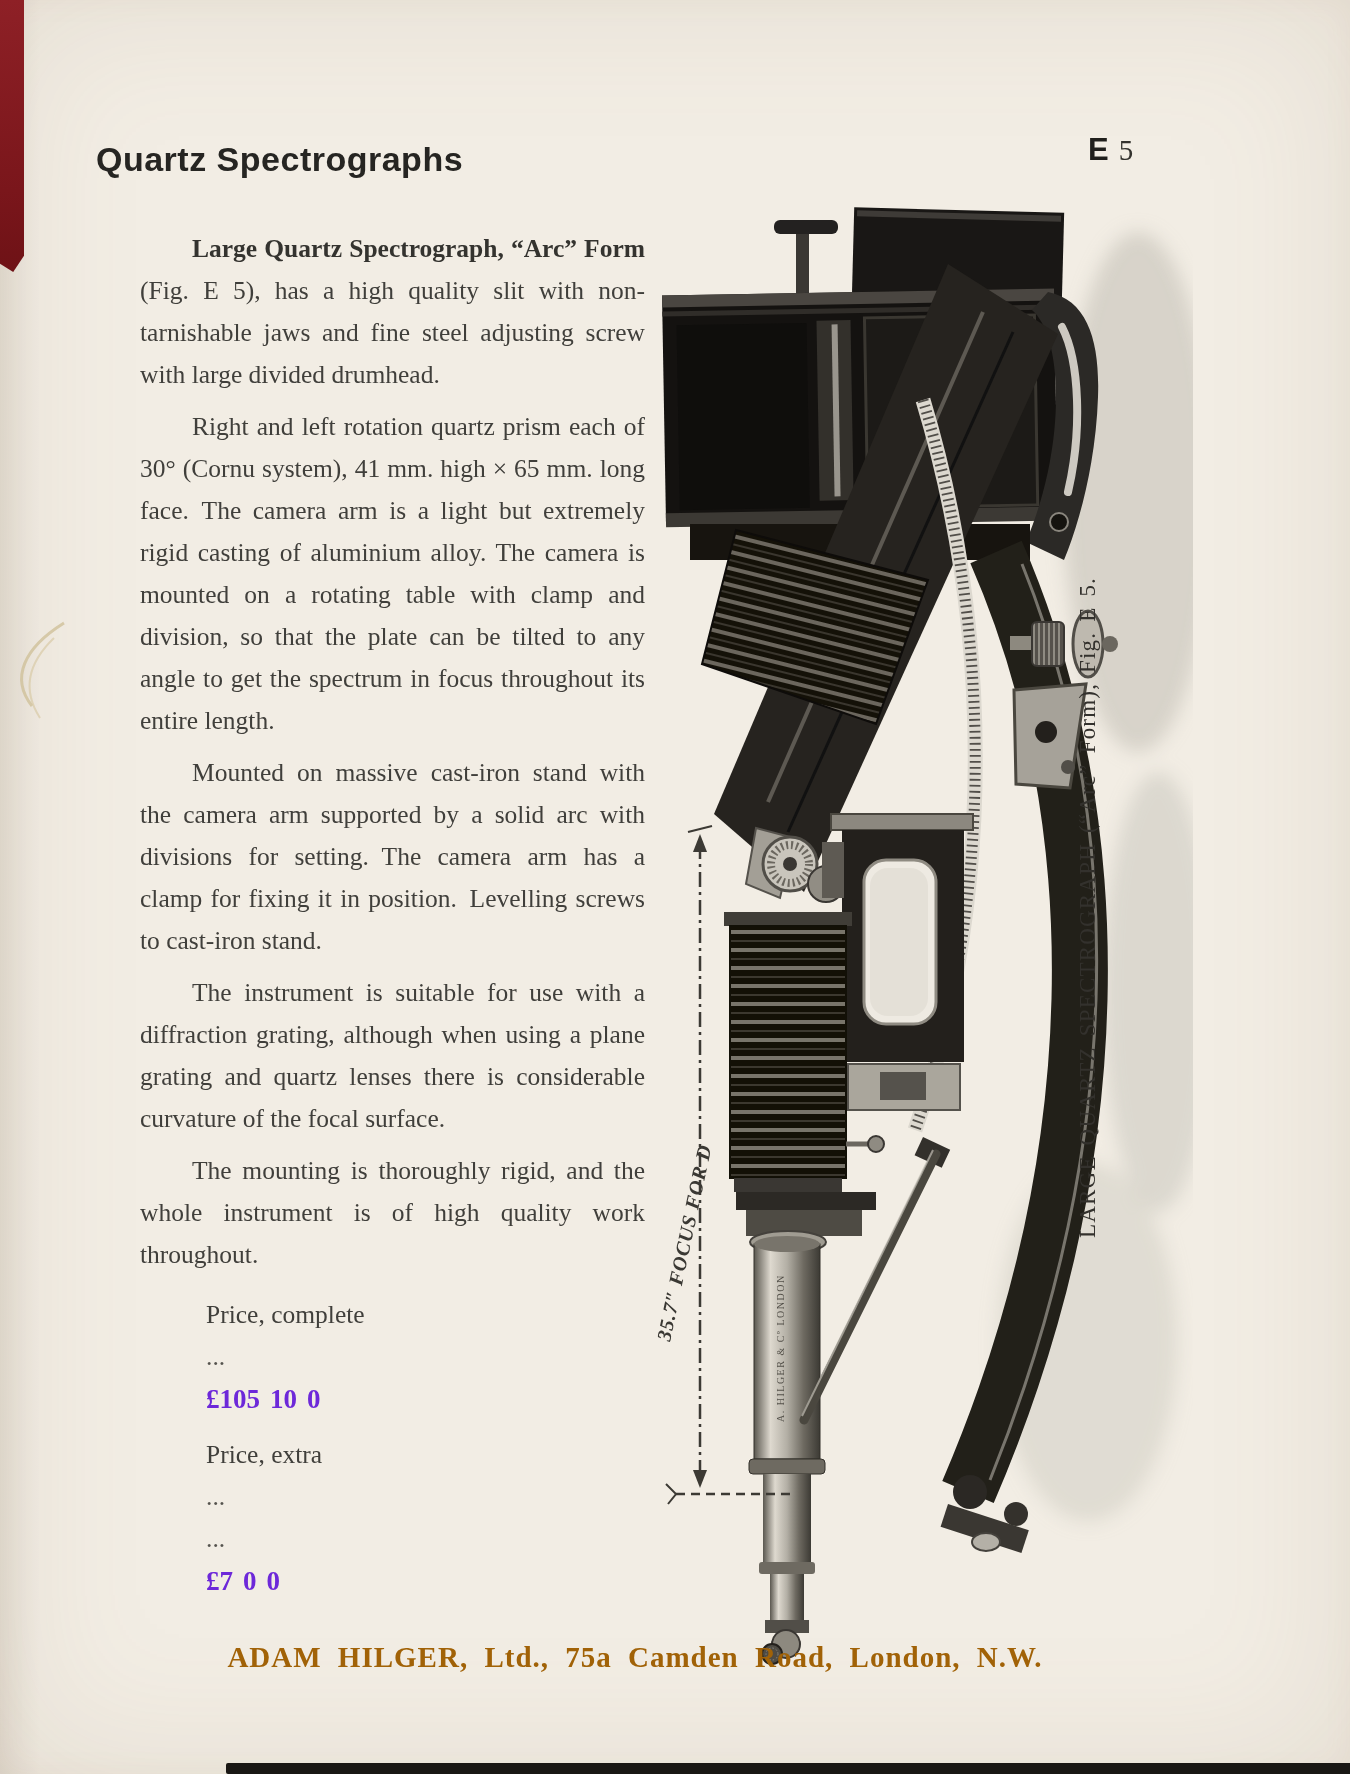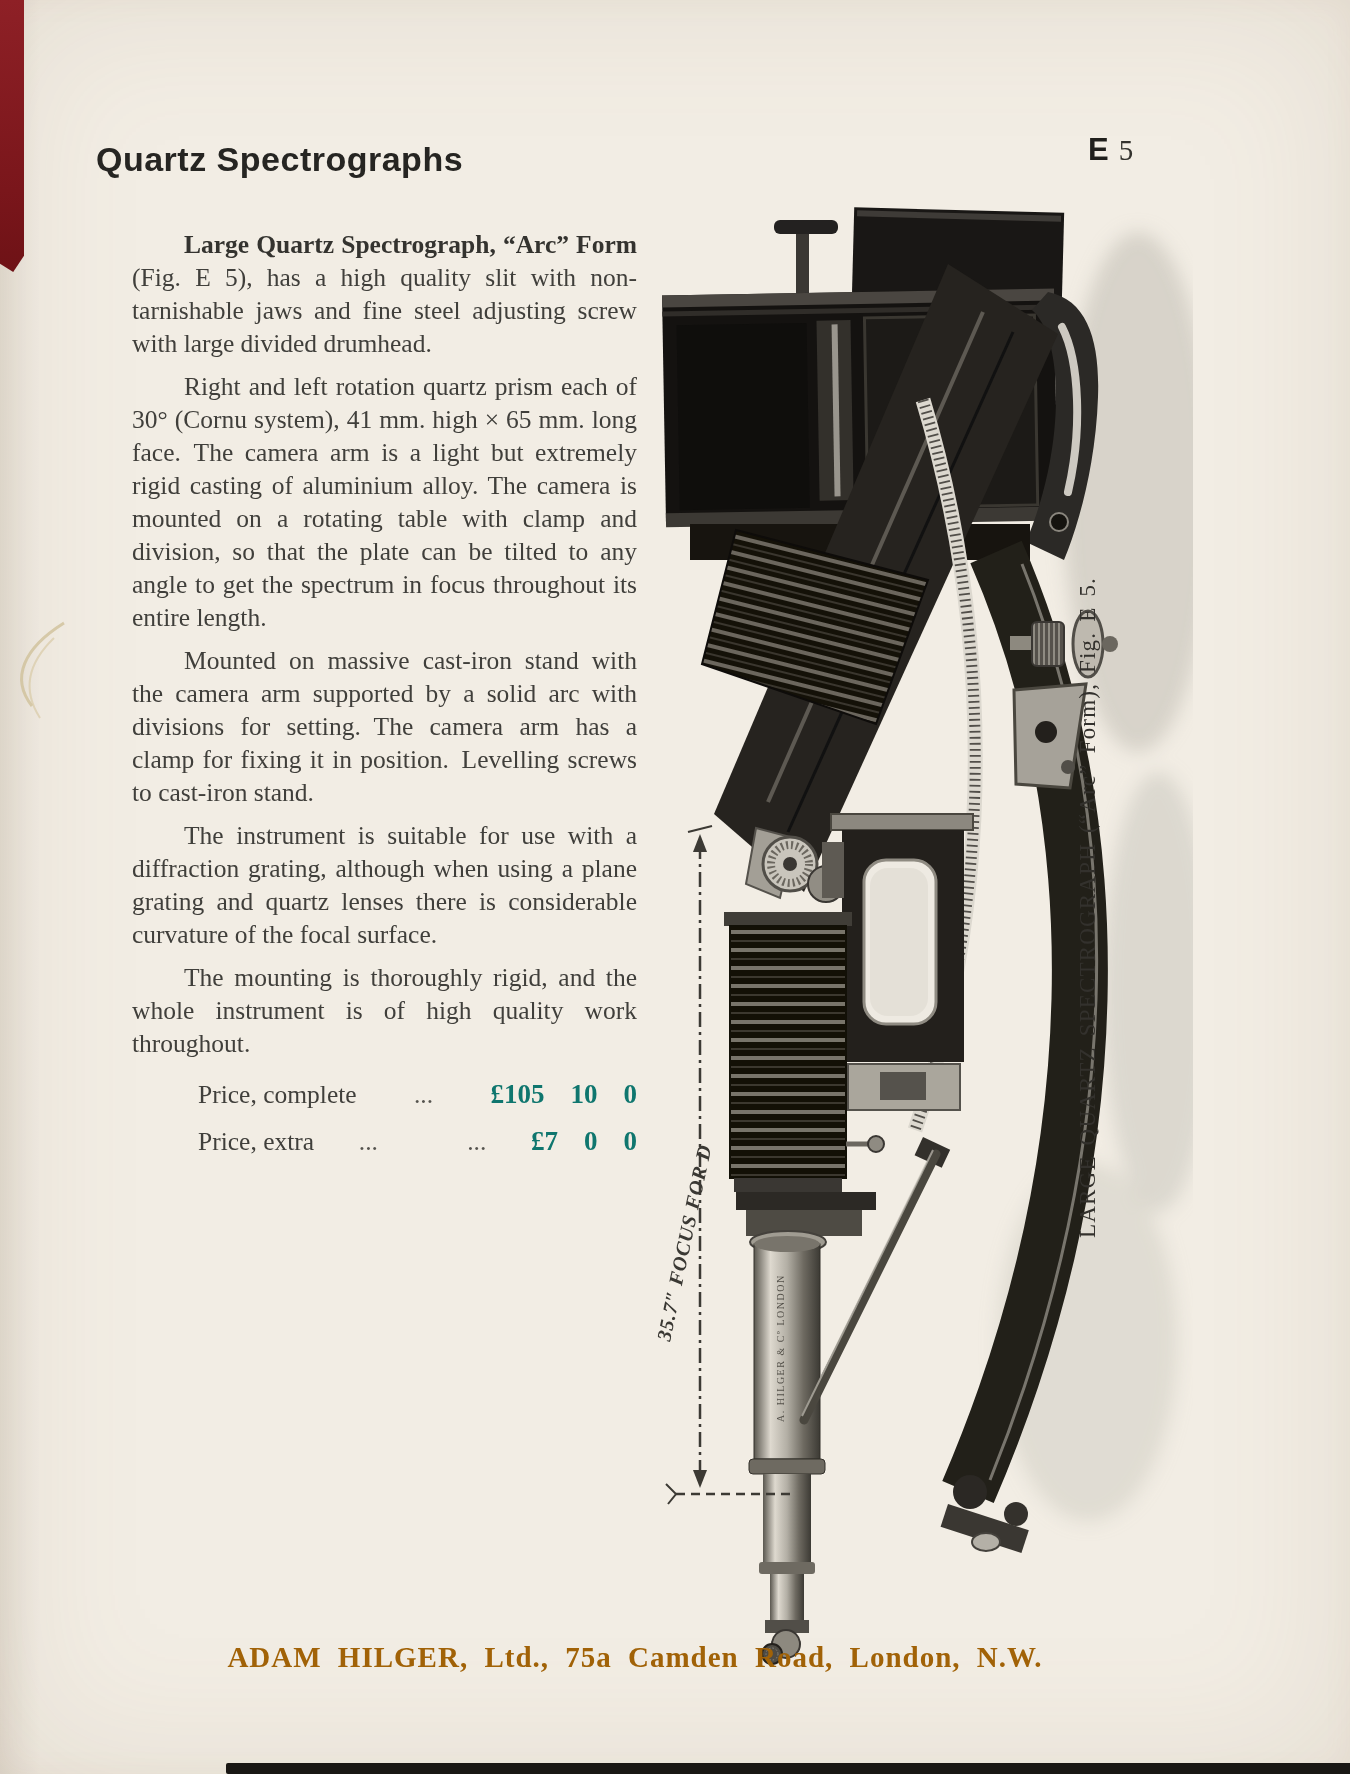--- a/index.html
+++ b/index.html
@@ -18,30 +18,30 @@
     clip-path:polygon(0 0,100% 0,100% 94%,55% 100%,0 97%);}
   .bottom-bar{position:absolute;left:226px;right:0;bottom:0;height:11px;background:#191714;border-radius:2px 0 0 2px;}
 
   .header-title{position:absolute;left:96px;top:140px;
     font-family:"Liberation Sans","DejaVu Sans",sans-serif;
     font-weight:700;font-size:34px;letter-spacing:.5px;color:#262522;}
   .page-code{position:absolute;left:1088px;top:132px;display:flex;align-items:baseline;gap:10px;}
   .page-code .letter{font-family:"Liberation Sans","DejaVu Sans",sans-serif;font-weight:700;font-size:31px;color:#201f1c;}
   .page-code .number{font-size:29px;color:#33322e;}
 
-  .text-column{position:absolute;left:132px;top:228px;width:505px;
-    font-size:25.5px;line-height:33px;text-align:justify;color:#403f3b;}
+  .text-column{position:absolute;left:140px;top:228px;width:505px;
+    font-size:25.5px;line-height:42px;text-align:justify;color:#403f3b;}
   .para{margin:0 0 10px 0;text-indent:52px;}
   .para b{font-weight:700;color:#34332f;}
 
   .price-block{margin-top:18px;}
-  .price-row{display:flex;align-items:baseline;padding-left:66px;margin-top:14px;text-indent:0;}
+  .price-row{display:flex;align-items:baseline;padding-left:66px;margin-top:14px;text-indent:0;flex-direction:column;}
   .price-row .lbl{white-space:nowrap;}
   .price-row .dots{flex:1;text-align:center;color:#55534e;}
-  .price-val{display:flex;gap:26px;font-weight:700;font-size:27px;color:#0f766e;white-space:nowrap;}
+  .price-val{display:flex;gap:10px;font-weight:700;font-size:27px;color:#6d28d9;white-space:nowrap;}
   .price-note{margin-top:16px;text-indent:14px;text-align:left;}
 
   .figure-wrap{position:absolute;left:618px;top:192px;width:575px;height:1475px;}
   .vertical-caption{position:absolute;left:1075px;top:505px;height:805px;width:42px;
     writing-mode:vertical-rl;transform:rotate(180deg);
     font-size:23px;letter-spacing:1.2px;word-spacing:3px;color:#33312d;white-space:nowrap;
     text-align:center;}
   .hair-mark{position:absolute;left:2px;top:618px;}
 
   .footer-line{position:absolute;left:130px;top:1641px;width:1010px;text-align:center;

